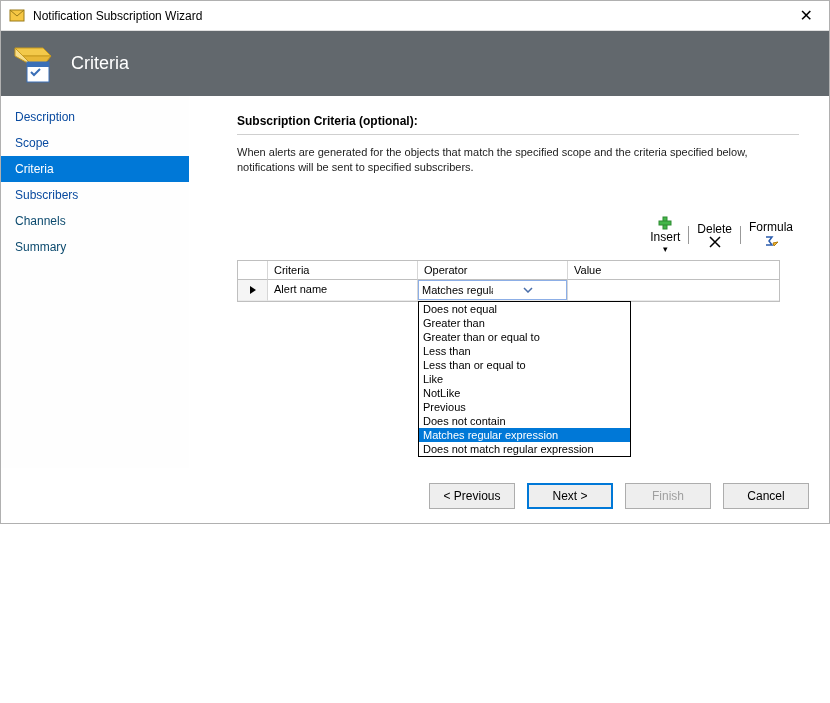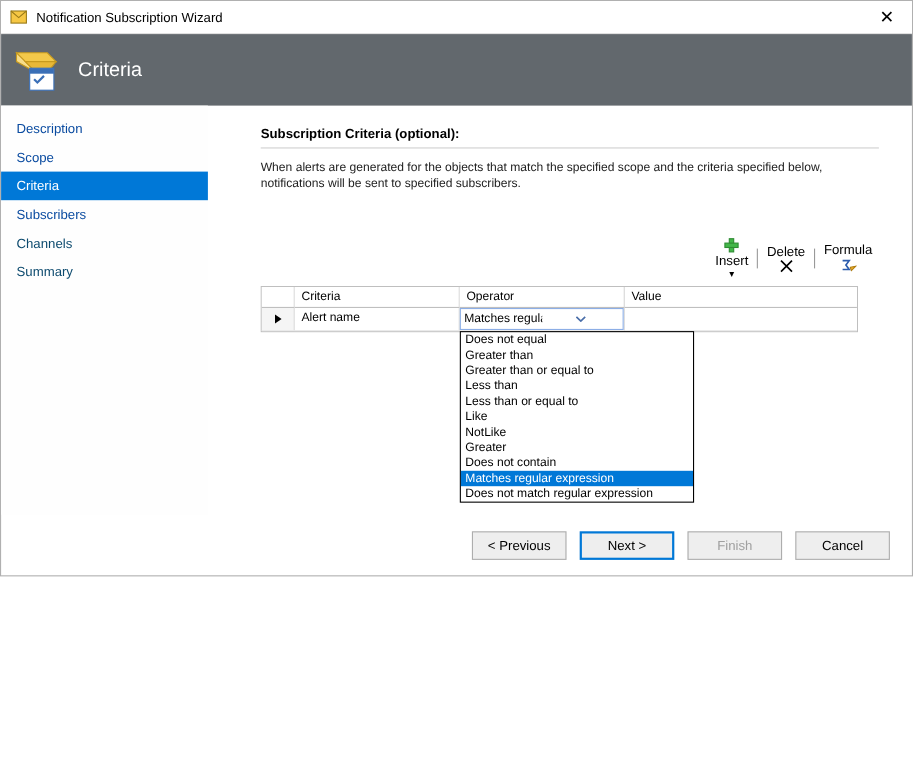--- a/index.html
+++ b/index.html
@@ -167,21 +167,21 @@
                   </span>
                 </div>
                 <div class="dropdown-panel" id="dropdown">
                     <div class="dropdown-item">Does not equal</div>
                     <div class="dropdown-item">Greater than</div>
                     <div class="dropdown-item">Greater than or equal to</div>
                     <div class="dropdown-item">Less than</div>
                     <div class="dropdown-item">Less than or equal to</div>
                     <div class="dropdown-item">Like</div>
                     <div class="dropdown-item">NotLike</div>
-                    <div class="dropdown-item">Greater</div>
+                    <div class="dropdown-item">Previous</div>
                     <div class="dropdown-item">Does not contain</div>
                     <div class="dropdown-item selected">Matches regular expression</div>
                     <div class="dropdown-item">Does not match regular expression</div>
                   </div>
               </div>
               <div class="td col-value"></div>
             </div>
           </div>
         </div>
 

